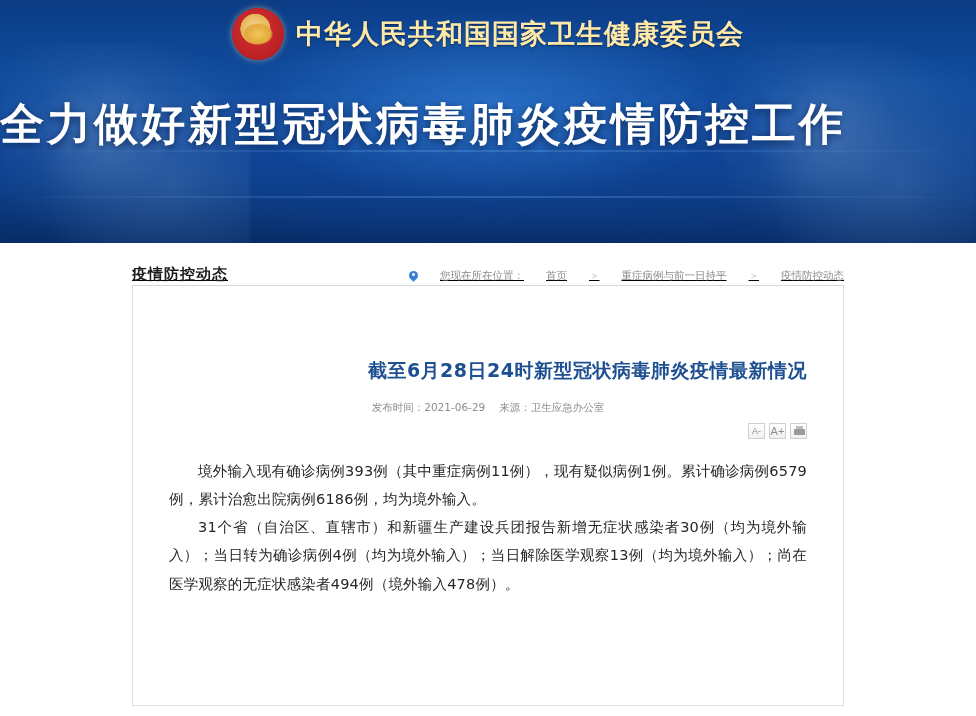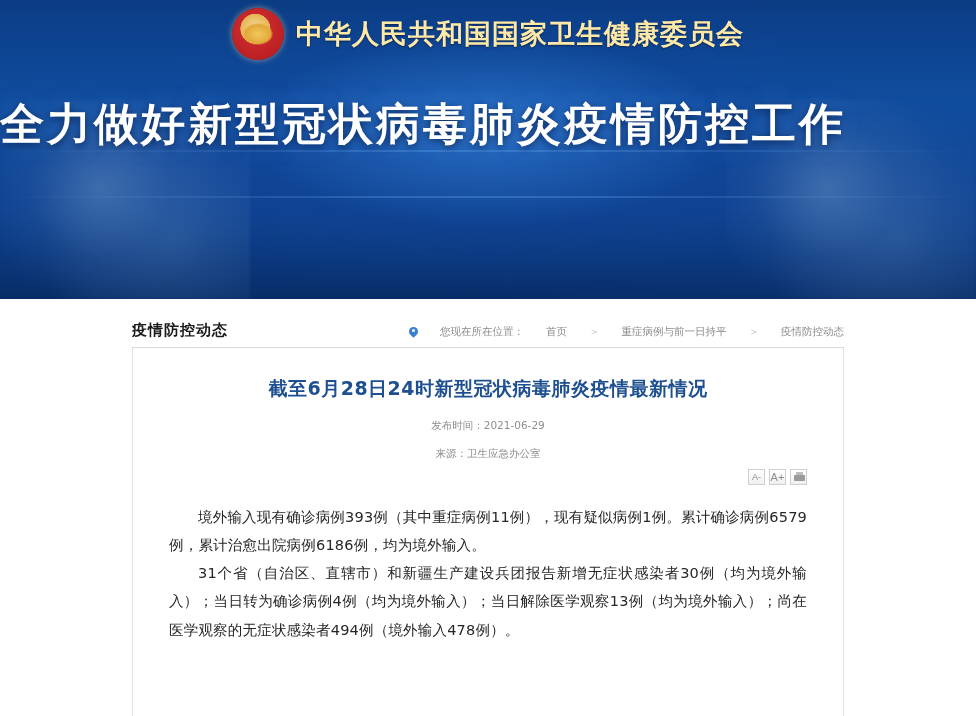--- a/index.html
+++ b/index.html
@@ -8,21 +8,21 @@
     width: 976px; height: 716px;
     background: #ffffff;
     font-family: "Liberation Sans", sans-serif;
     overflow: hidden;
   }
 
   
   .banner {
     position: relative;
     width: 976px;
-    height: 299px;
+    height: 243px;
     background:
       radial-gradient(ellipse at 18% 60%, rgba(20,70,150,0.55) 0%, rgba(10,40,100,0.0) 55%),
       radial-gradient(ellipse at 82% 65%, rgba(20,70,150,0.5) 0%, rgba(10,40,100,0.0) 55%),
       linear-gradient(180deg, #0b3c84 0%, #0f4ea0 35%, #0a3f8c 70%, #072a63 100%);
     overflow: hidden;
   }
   .banner .glow-center {
     position: absolute;
     left: 50%; top: 44%;
     transform: translate(-50%,-50%);
@@ -112,21 +112,22 @@
   }
   .content-wrap {
     width: 712px;
     margin: 0 auto;
   }
   .section-head {
     display: flex;
     align-items: flex-end;
     justify-content: space-between;
     border-bottom: 1px solid #d8d8d8;
-    padding-bottom: 7px;
+    padding-bottom: 1px;
+    text-decoration: underline;
   }
   .section-title {
     font-size: 15px;
     font-weight: bold;
     color: #1a1a1a;
     letter-spacing: 1px;
     font-family: "DejaVu Sans", sans-serif;
   }
   .breadcrumb {
     display: flex;
@@ -163,38 +164,38 @@
   .crumb-link { color: #8a8a8a; text-decoration: none; }
 
   .article-card {
     border: 1px solid #e2e2e2;
     border-top: none;
     background: #ffffff;
     padding: 26px 36px 18px 36px;
     min-height: 420px;
   }
   .article-title {
-    text-align: center;
+    text-align: right;
     font-size: 19px;
     font-weight: bold;
     color: #1d4f91;
     letter-spacing: 0.5px;
     font-family: "DejaVu Sans", sans-serif;
     line-height: 1.5;
+    margin-top: 44px;
   }
   .article-meta {
     margin-top: 16px;
     display: flex;
     align-items: center;
     justify-content: center;
     gap: 14px;
     font-size: 10.5px;
     color: #8e8e8e;
     font-family: "DejaVu Sans", sans-serif;
-    flex-direction: column;
   }
   .meta-tools {
     position: relative;
     margin-top: 8px;
     height: 20px;
   }
   .tools {
     position: absolute;
     right: 0; top: 0;
     display: flex;

